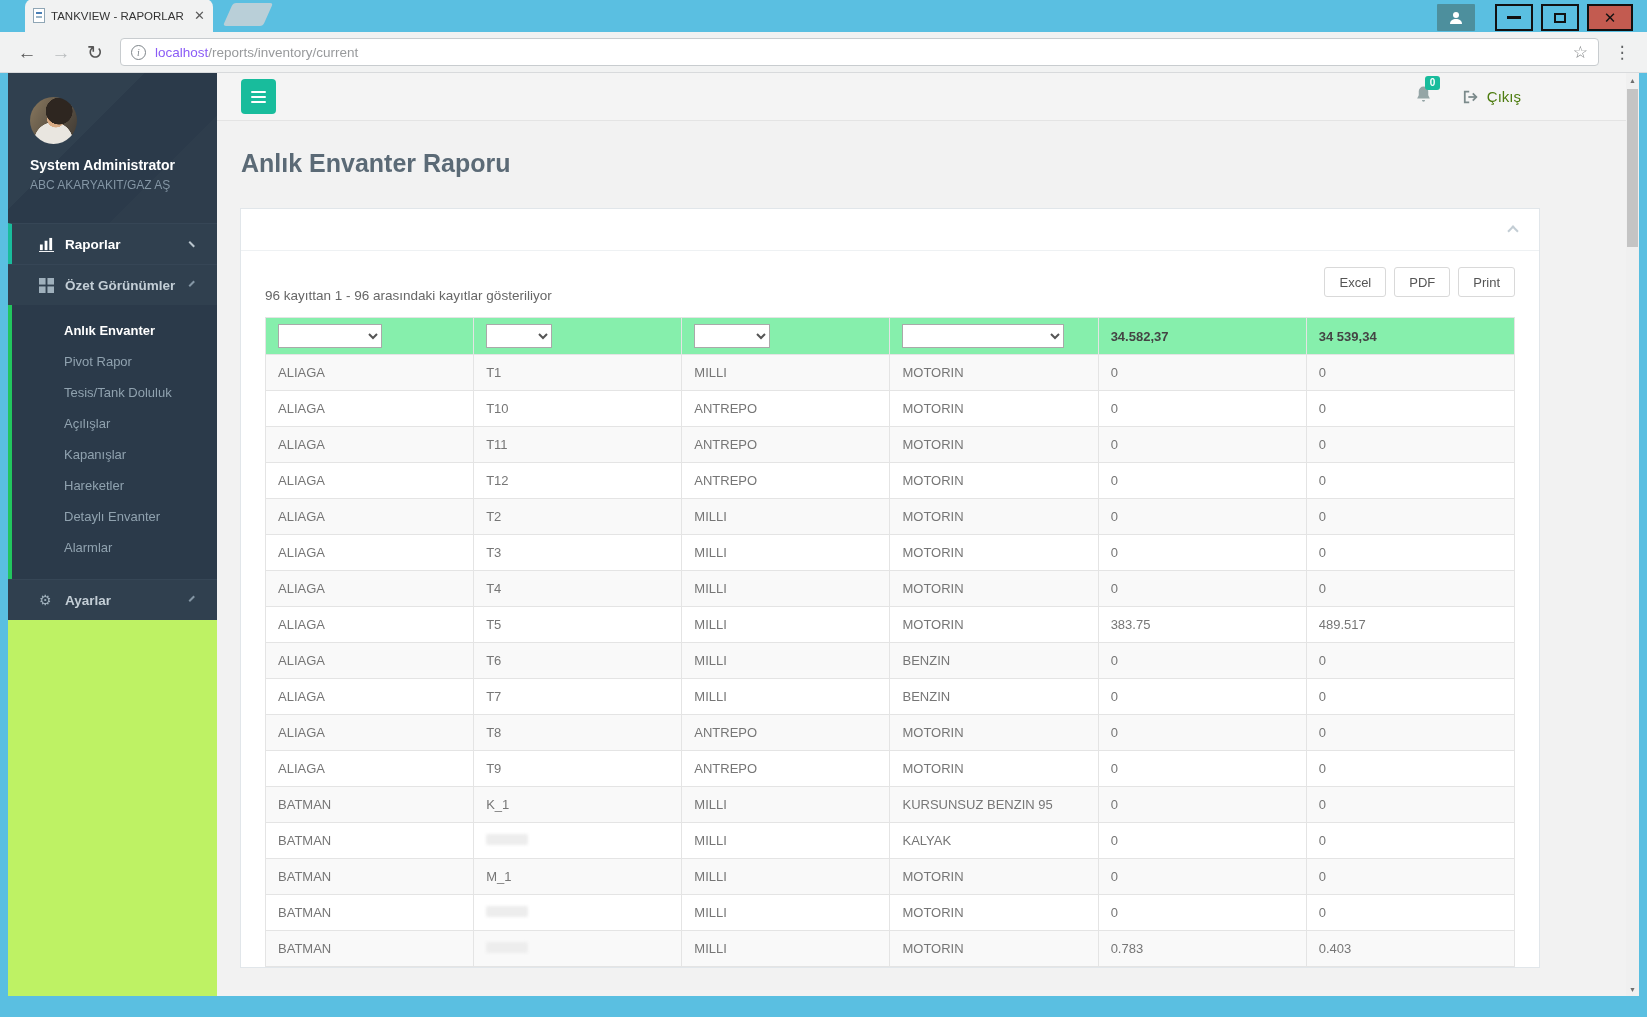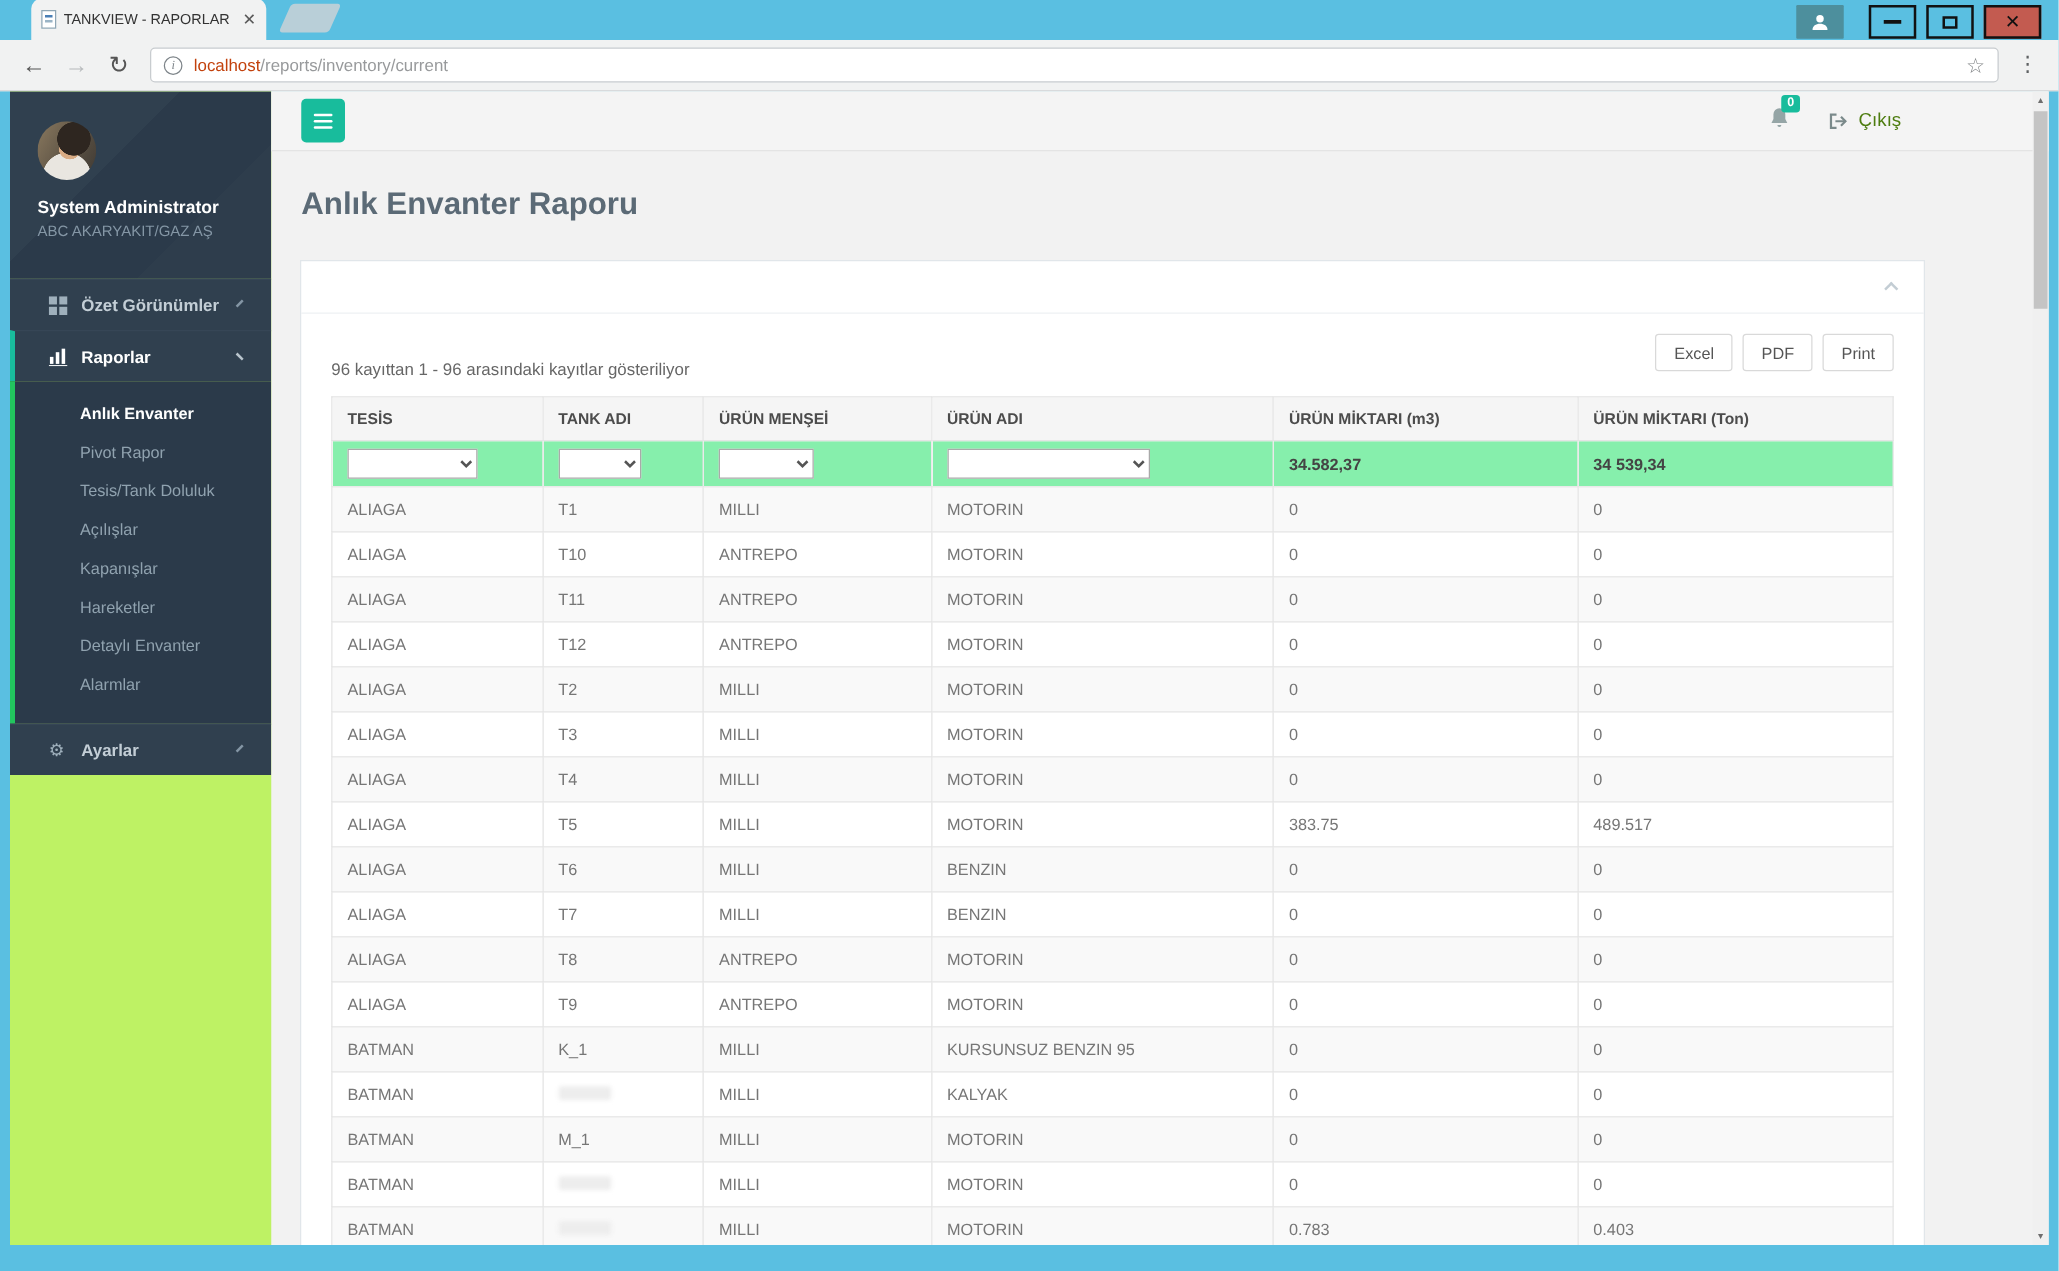--- a/index.html
+++ b/index.html
@@ -31,21 +31,21 @@
   
   .toolbar { height:41px; background:#f1f2f2; display:flex; align-items:center; padding:0 12px; gap:4px;
              border-bottom:1px solid #d8dadc; }
   .navbtn { width:30px; text-align:center; font-size:19px; color:#555; line-height:1; }
   .navbtn.disabled { color:#b9bcbe; }
   .urlbar { flex:1; height:28px; background:#fff; border:1px solid #c8cccf; border-radius:4px;
             display:flex; align-items:center; padding:0 10px; gap:9px; margin:0 6px; }
   .info-ic { width:15px; height:15px; border:1.5px solid #7d8489; border-radius:50%; color:#7d8489;
              font-size:10px; display:flex; align-items:center; justify-content:center; font-family:"Liberation Serif",serif; font-style:italic; flex:none; }
   .url { font-size:13.5px; color:#989a9c; white-space:nowrap; }
-  .url b { color:#c2410c; font-weight:normal; }
+  .url b { color:#8b5cf6; font-weight:normal; }
   .star { margin-left:auto; font-size:17px; color:#828587; line-height:1; }
   .menu-dots { font-size:17px; color:#5f6264; width:26px; text-align:center; }
 
   
   .app { display:flex; height:923px; margin:0 8px 8px 8px; overflow:hidden; position:relative; background:#f2f2f2; }
 
   
   .sidebar { width:209px; flex:none; background:#bef264; color:#cfd8df; overflow:hidden; }
   .userbox { padding:24px 22px 20px 22px; height:150px;
              background:linear-gradient(135deg,#30404f 0 38%,#2b3a4a 38% 70%,#2e3d4c 70%); }
@@ -163,40 +163,40 @@
 
   <div class="app">
 
     <aside class="sidebar">
       <div class="userbox">
         <div class="avatar"></div>
         <div class="uname">System Administrator</div>
         <div class="ucompany">ABC AKARYAKIT/GAZ AŞ</div>
       </div>
 
+      <div class="navgroup group-active">
+        <svg class="gicon" viewBox="0 0 16 16">
+          <rect x="1" y="8" width="3" height="6" fill="#fff"></rect>
+            <rect x="6" y="4" width="3" height="10" fill="#fff"></rect>
+          <rect x="11" y="1" width="3" height="13" fill="#fff"></rect>
+            <rect x="0" y="15" width="16" height="1" fill="#fff"></rect>
+        </svg>
+        <span style="color:#fff">Raporlar</span>
+        <span class="chev chev-down"></span>
+      </div>
+
       <div class="navgroup">
         <svg class="gicon" viewBox="0 0 16 16">
           <rect x="0" y="0" width="7" height="7"></rect>
             <rect x="9" y="0" width="7" height="7"></rect>
           <rect x="0" y="9" width="7" height="7"></rect>
             <rect x="9" y="9" width="7" height="7"></rect>
         </svg>
         <span>Özet Görünümler</span>
         <span class="chev chev-left"></span>
-      </div>
-
-      <div class="navgroup group-active">
-        <svg class="gicon" viewBox="0 0 16 16">
-          <rect x="1" y="8" width="3" height="6" fill="#fff"></rect>
-            <rect x="6" y="4" width="3" height="10" fill="#fff"></rect>
-          <rect x="11" y="1" width="3" height="13" fill="#fff"></rect>
-            <rect x="0" y="15" width="16" height="1" fill="#fff"></rect>
-        </svg>
-        <span style="color:#fff">Raporlar</span>
-        <span class="chev chev-down"></span>
       </div>
 
       <div class="submenu">
         <div class="subitem active">Anlık Envanter</div>
         <div class="subitem">Pivot Rapor</div>
         <div class="subitem">Tesis/Tank Doluluk</div>
         <div class="subitem">Açılışlar</div>
         <div class="subitem">Kapanışlar</div>
         <div class="subitem">Hareketler</div>
         <div class="subitem">Detaylı Envanter</div>
@@ -247,28 +247,20 @@
             <div class="info-text">96 kayıttan 1 - 96 arasındaki kayıtlar gösteriliyor</div>
             <div class="exports">
               <div class="exp-btn">Excel</div>
               <div class="exp-btn">PDF</div>
               <div class="exp-btn">Print</div>
             </div>
           </div>
 
           <table class="report">
             <thead>
-              <tr>
-                <th class="c0">TESİS</th>
-                <th class="c1">TANK ADI</th>
-                <th class="c2">ÜRÜN MENŞEİ</th>
-                <th class="c3">ÜRÜN ADI</th>
-                <th class="c4">ÜRÜN MİKTARI (m3)</th>
-                <th class="c5">ÜRÜN MİKTARI (Ton)</th>
-              </tr>
               <tr class="filters">
                 <td><select class="s0"><option></option></select></td>
                 <td><select class="s1"><option></option></select></td>
                 <td><select class="s2"><option></option></select></td>
                 <td><select class="s3"><option></option></select></td>
                 <td class="total">34.582,37</td>
                 <td class="total">34 539,34</td>
               </tr>
             </thead>
             <tbody>

